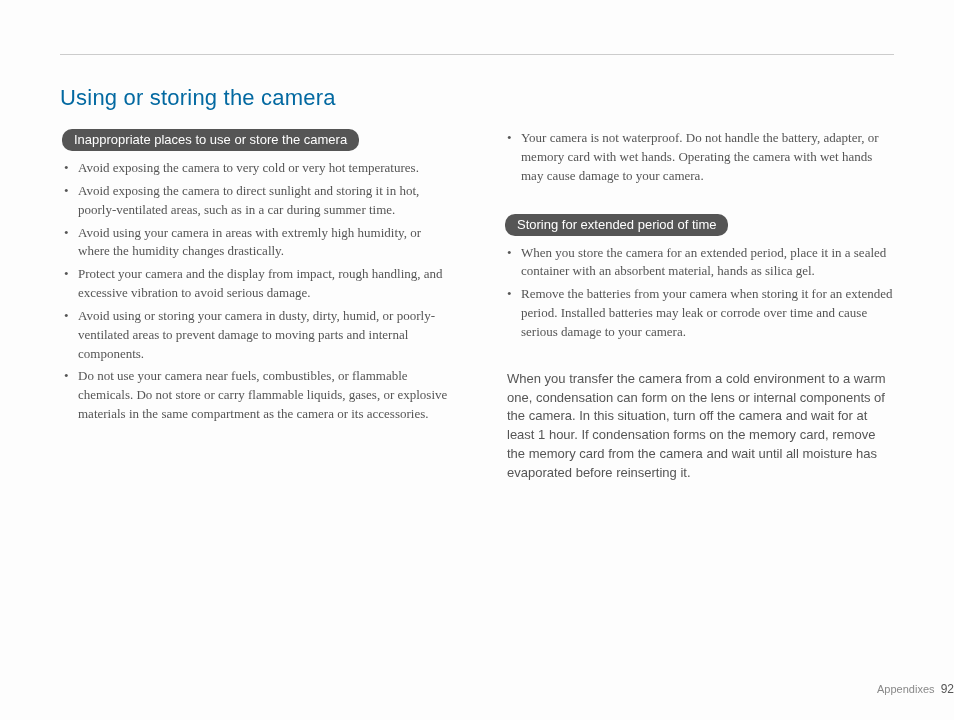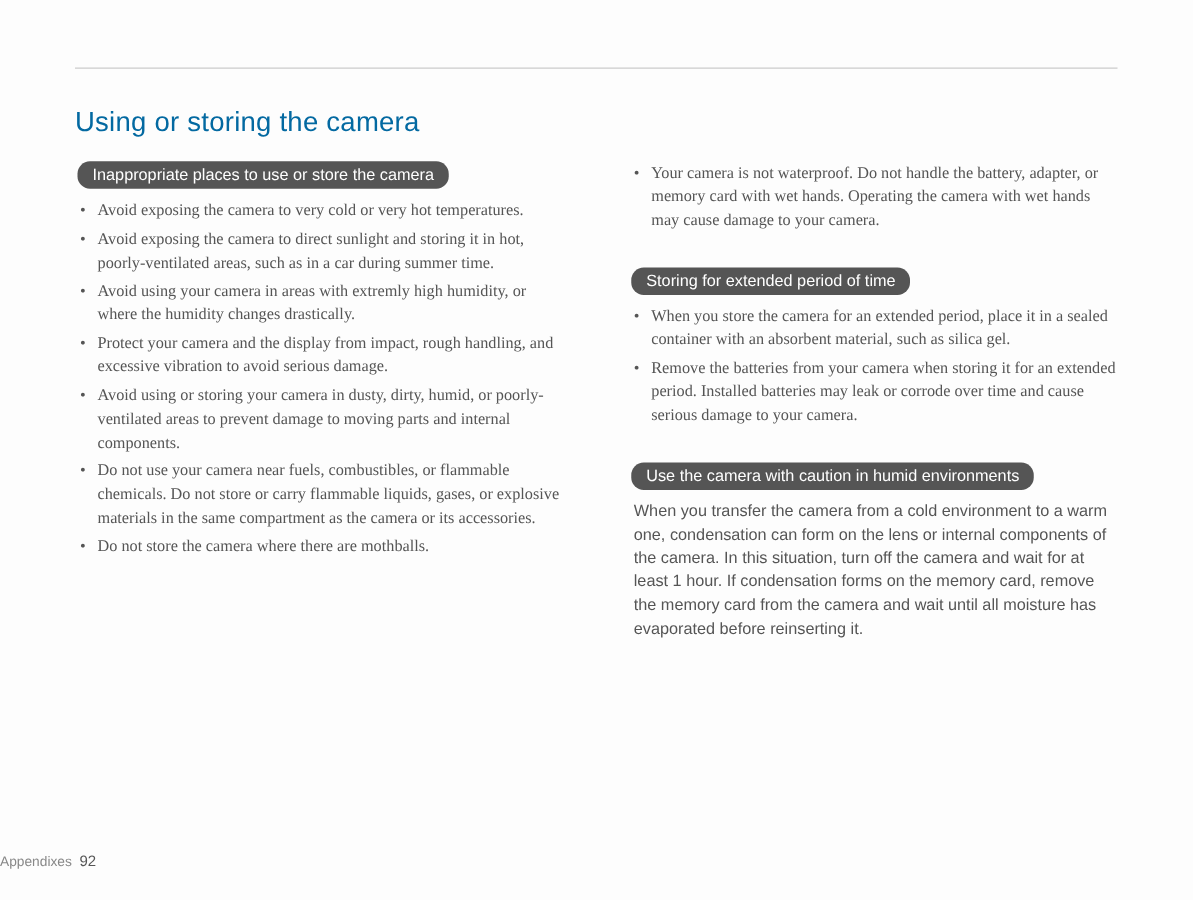--- a/index.html
+++ b/index.html
@@ -74,21 +74,21 @@
     font-size: 13px;
     line-height: 1.45;
     color: #555;
     padding-left: 4px;
   }
   .footer {
     position: absolute;
     bottom: 24px;
     left: 0;
     right: 0;
-    text-align: left;
+    text-align: right;
     font-size: 11px;
     color: #888;
   }
   .footer .pnum {
     color: #555;
     font-size: 12px;
   }
 </style>
 </head>
 <body>
@@ -103,36 +103,34 @@
 
   <div class="col">
     <div class="pill">Inappropriate places to use or store the camera</div>
     <ul>
       <li>Avoid exposing the camera to very cold or very hot temperatures.</li>
       <li>Avoid exposing the camera to direct sunlight and storing it in hot, poorly-ventilated areas, such as in a car during summer time.</li>
       <li>Avoid using your camera in areas with extremly high humidity, or where the humidity changes drastically.</li>
       <li>Protect your camera and the display from impact, rough handling, and excessive vibration to avoid serious damage.</li>
       <li>Avoid using or storing your camera in dusty, dirty, humid, or poorly-ventilated areas to prevent damage to moving parts and internal components.</li>
       <li>Do not use your camera near fuels, combustibles, or flammable chemicals. Do not store or carry flammable liquids, gases, or explosive materials in the same compartment as the camera or its accessories.</li>
-      <li>Do not store the camera where there are mothballs.</li>
     </ul>
   </div>
 
   <div class="col">
     <ul>
       <li>Your camera is not waterproof. Do not handle the battery, adapter, or memory card with wet hands. Operating the camera with wet hands may cause damage to your camera.</li>
     </ul>
 
     <div class="pill">Storing for extended period of time</div>
     <ul>
-      <li>When you store the camera for an extended period, place it in a sealed container with an absorbent material, such as silica gel.</li>
+      <li>When you store the camera for an extended period, place it in a sealed container with an absorbent material, hands as silica gel.</li>
       <li>Remove the batteries from your camera when storing it for an extended period. Installed batteries may leak or corrode over time and cause serious damage to your camera.</li>
     </ul>
 
-    <div class="pill">Use the camera with caution in humid environments</div>
     <div class="para">When you transfer the camera from a cold environment to a warm one, condensation can form on the lens or internal components of the camera. In this situation, turn off the camera and wait for at least 1 hour. If condensation forms on the memory card, remove the memory card from the camera and wait until all moisture has evaporated before reinserting it.</div>
   </div>
 
 </div>
 
 <div class="footer">
   <span>Appendixes</span>&nbsp;
   <span class="pnum">92</span>
 </div>
 

